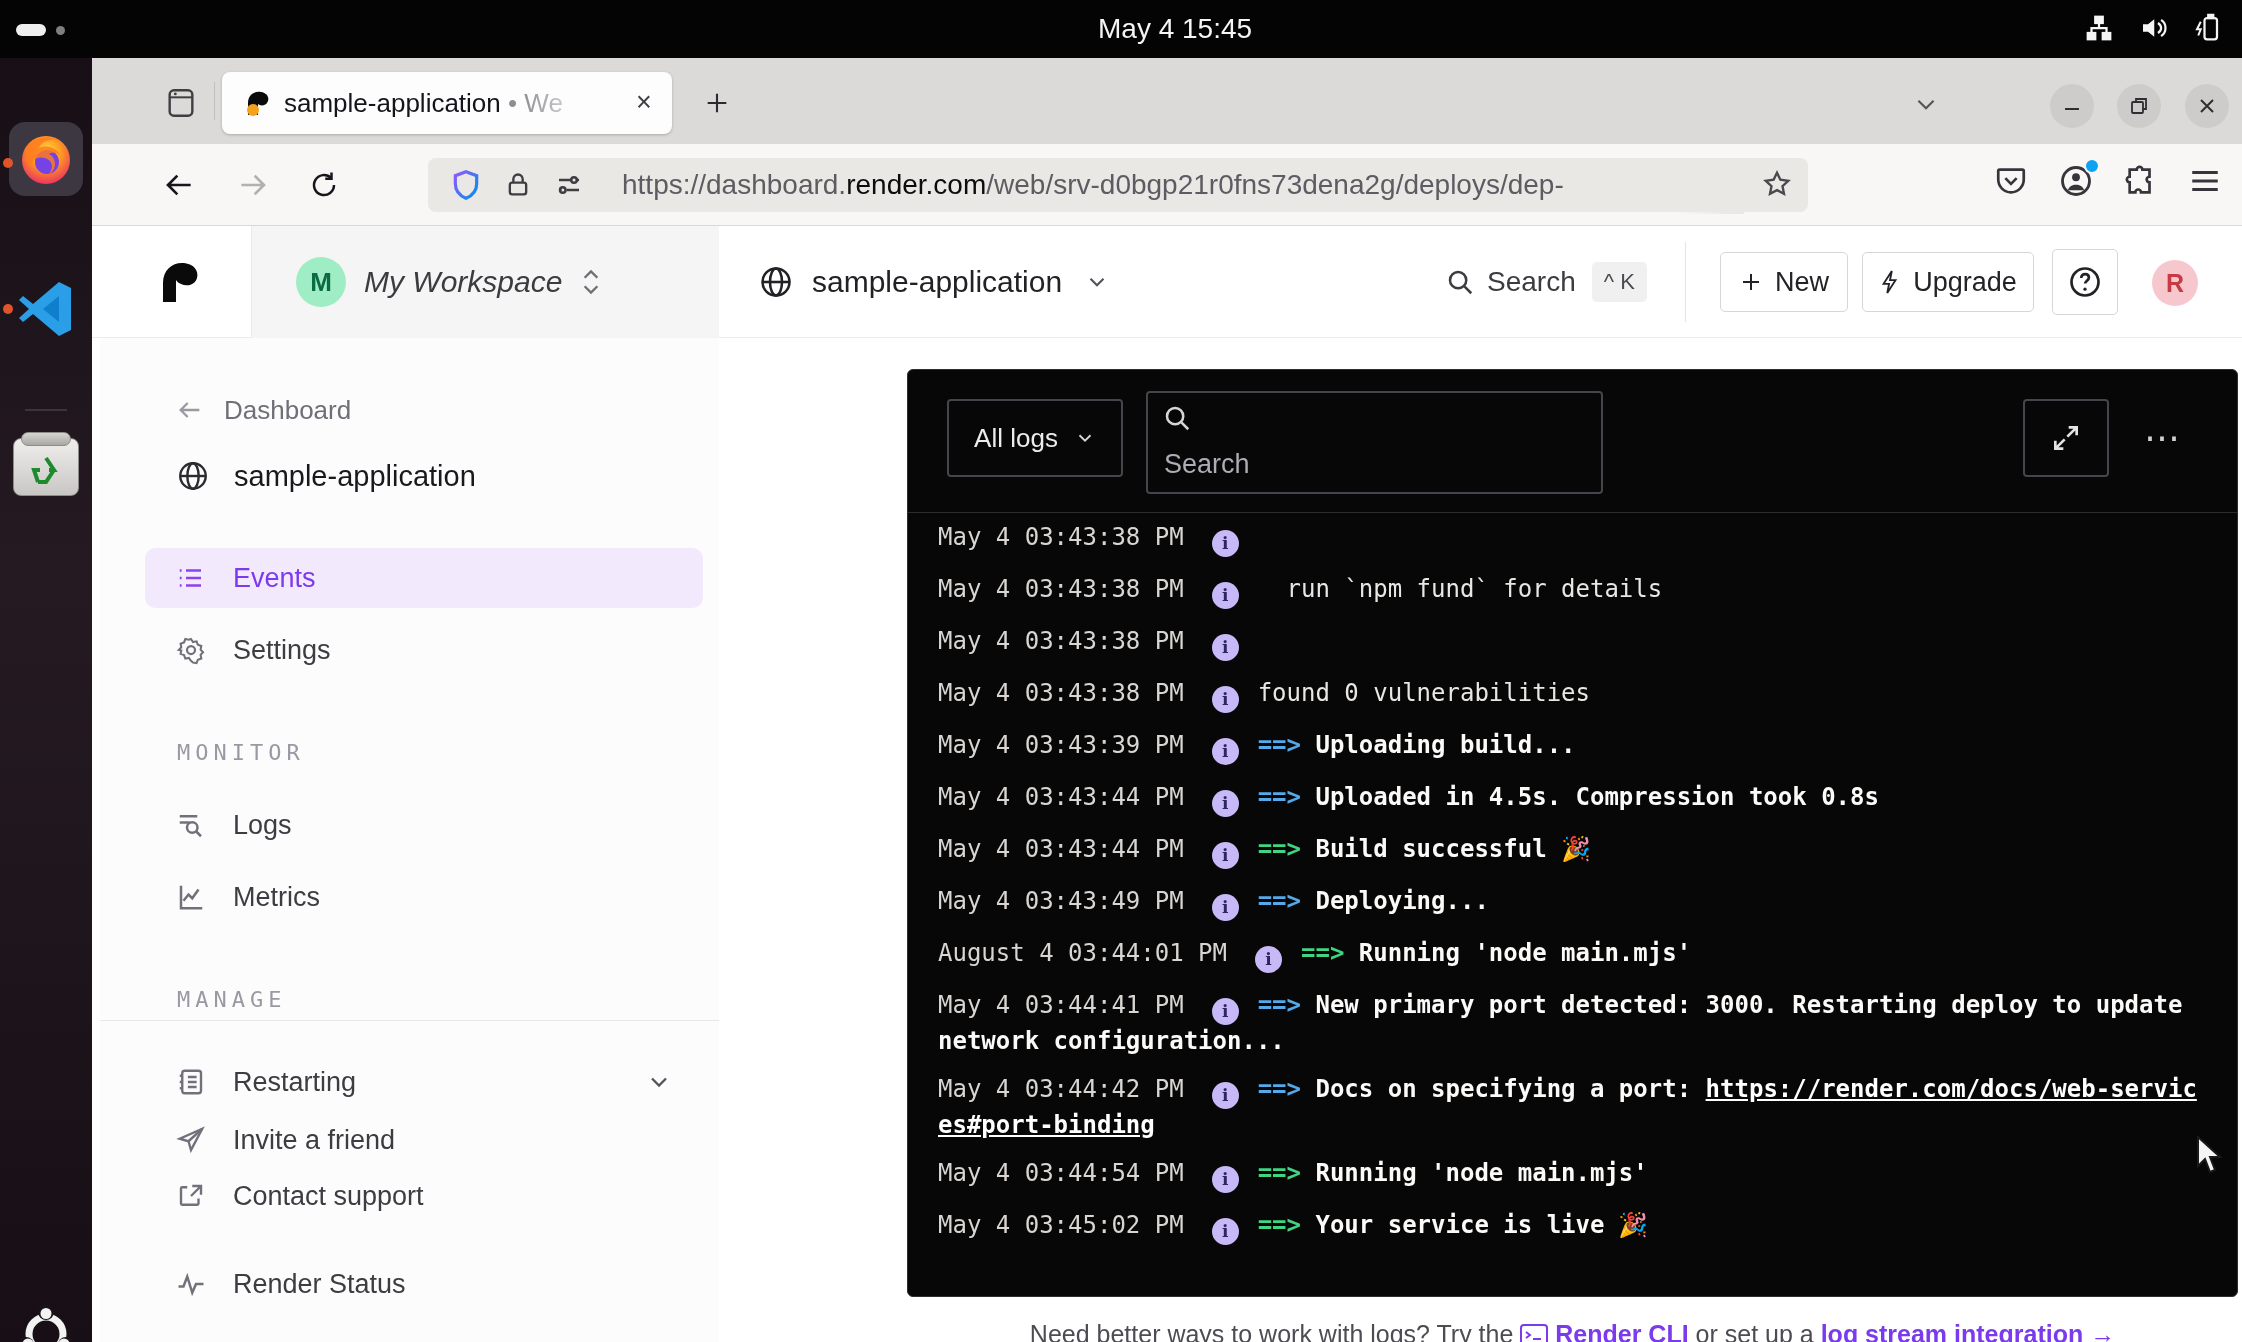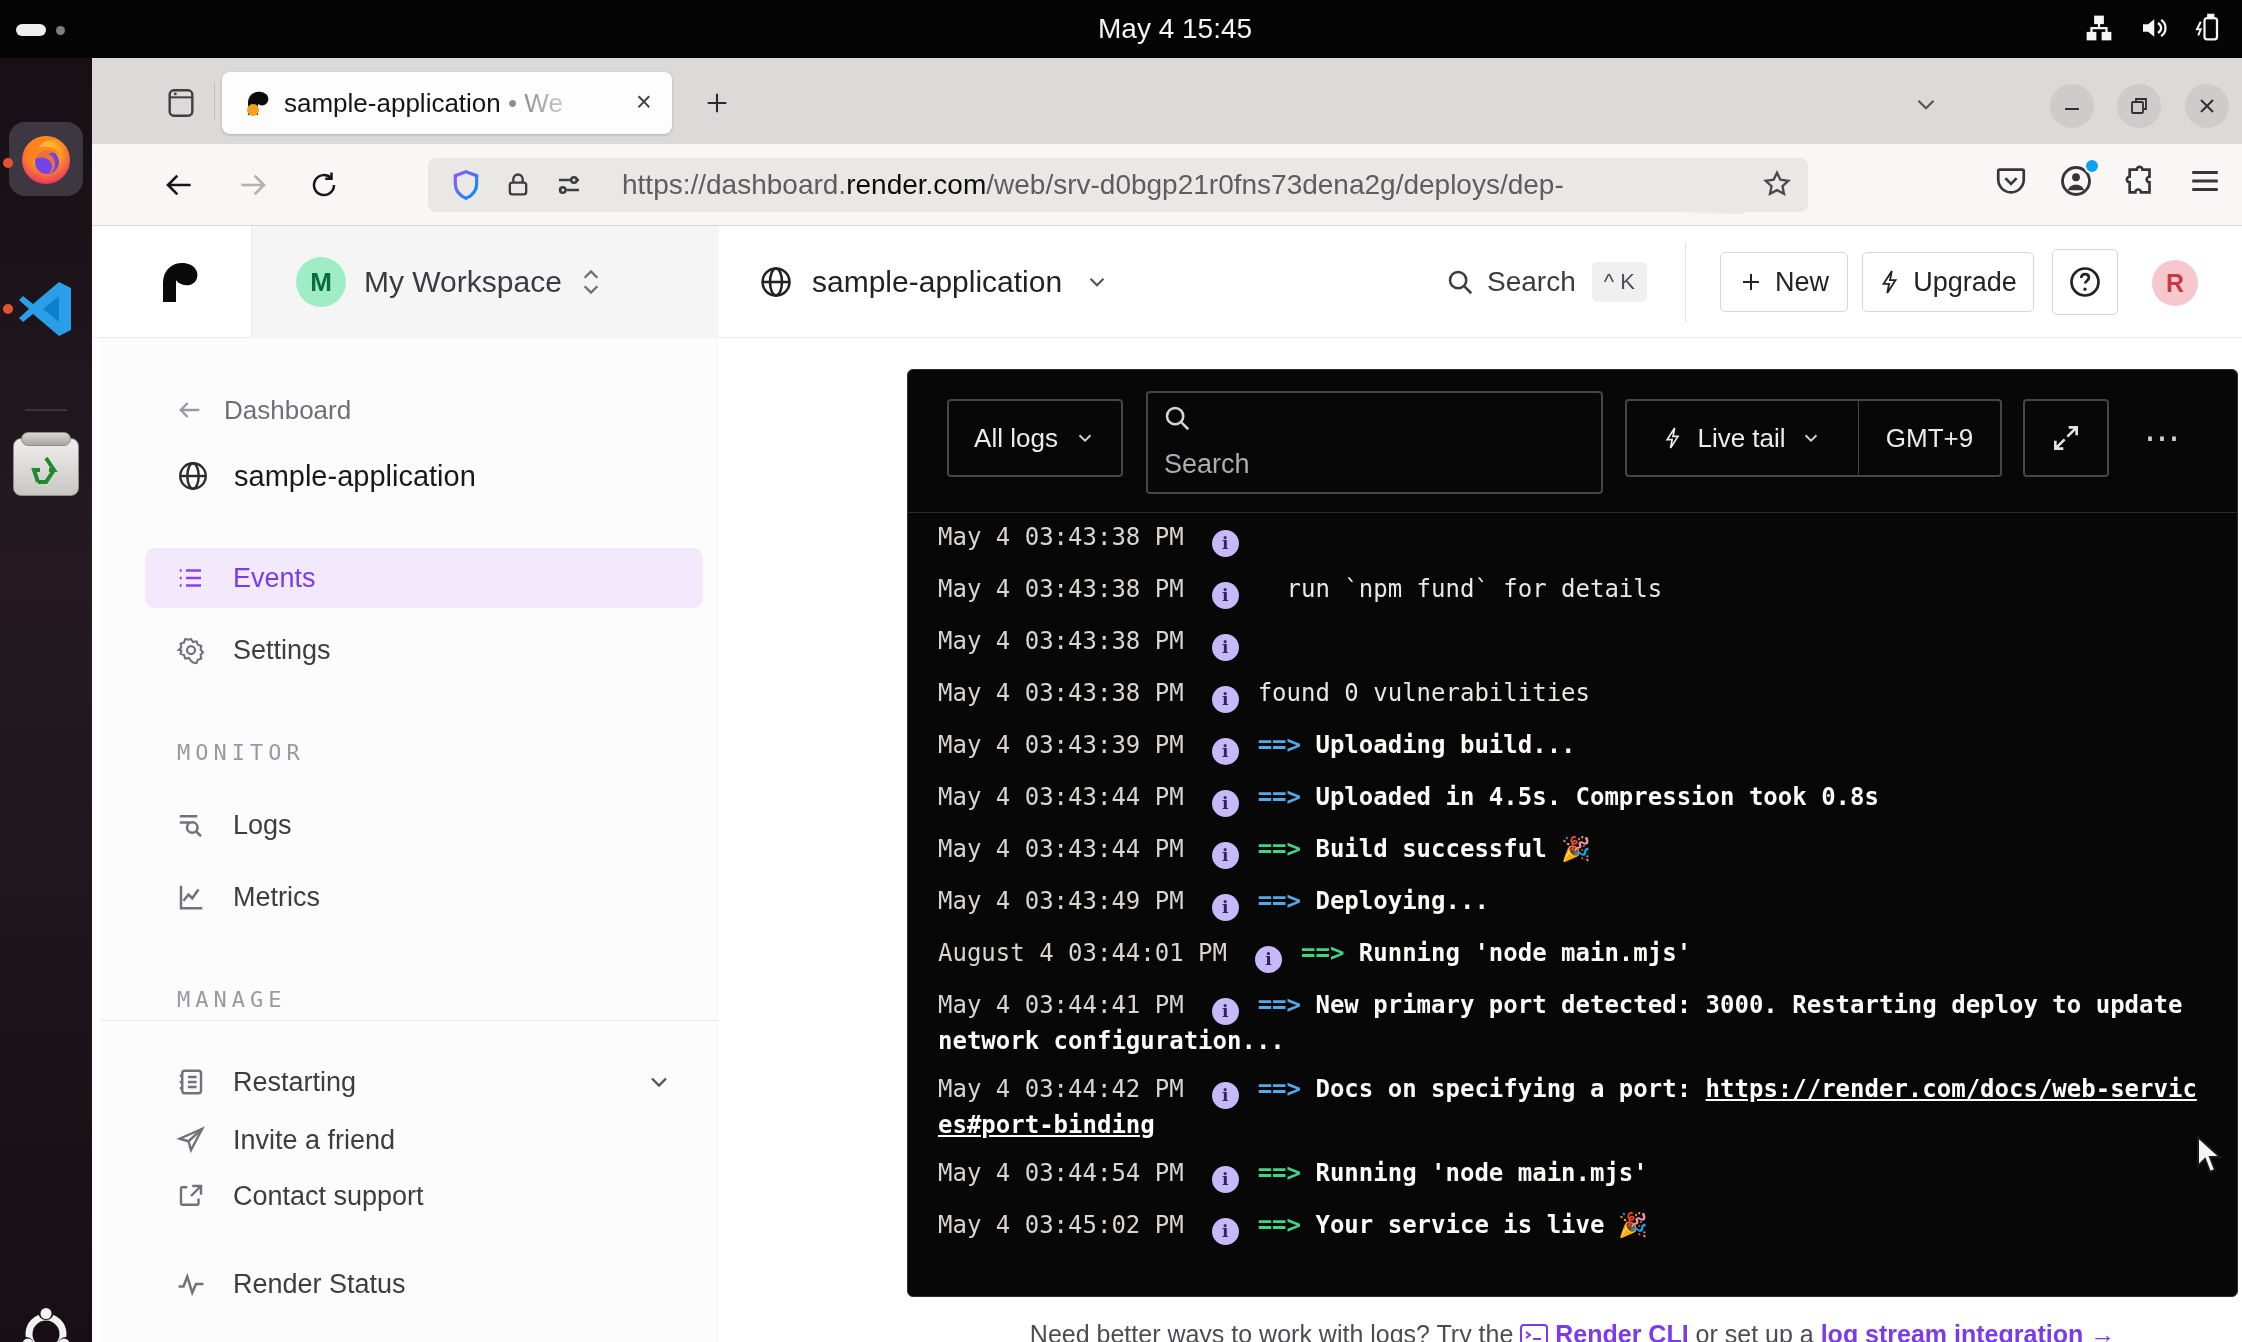--- a/index.html
+++ b/index.html
@@ -54,21 +54,21 @@
   .acct-dot { position:absolute; right:-6px; top:-5px; width:16px; height:16px; border-radius:50%; background:#0da3f2; border:2px solid #f8f7f5; }
 
   
   .page { position:absolute; left:0; top:168px; width:2150px; height:1116px; background:#fff; }
 
   .page-header { position:absolute; left:0; top:0; width:2150px; height:112px; background:#fff; border-bottom:1px solid #ebebeb; }
   .r-logo { position:absolute; left:62px; top:30px; }
   .hdr-vdiv { position:absolute; top:0; width:1px; height:112px; background:#ebebeb; }
   .ws-block { position:absolute; left:160px; top:0; width:467px; height:112px; background:#f5f5f6; display:flex; align-items:center; }
   .ws-avatar { margin-left:44px; width:50px; height:50px; border-radius:50%; background:#9fedc4; color:#0a6b45; font-size:26px; font-weight:600; display:flex; align-items:center; justify-content:center; }
-  .ws-name { margin-left:18px; font-size:30px; font-weight:500; color:#3b3b40; }
+  .ws-name { margin-left:18px; font-size:30px; font-weight:500; color:#3b3b40;font-style:italic; }
   .ws-caret { margin-left:16px; color:#6f6e76; }
   .svc-block { position:absolute; left:666px; top:0; height:112px; display:flex; align-items:center; color:#222226; }
   .svc-name { margin-left:18px; font-size:30px; font-weight:500; }
   .svc-caret { margin-left:22px; color:#55545a; }
   .hdr-search { position:absolute; left:1353px; top:0; height:112px; display:flex; align-items:center; color:#3b3b40; }
   .hdr-search-label { margin-left:12px; font-size:28px; }
   .hdr-kbd { margin-left:16px; background:#f0f0f1; border-radius:5px; padding:7px 12px; font-size:22px; color:#4c4b52; }
   .hdr-vdiv2 { position:absolute; left:1593px; top:16px; width:1px; height:80px; background:#e4e4e6; }
   .hdr-btn { position:absolute; top:26px; height:60px; border:1px solid #d6d6da; border-radius:5px; background:#fff; display:flex; align-items:center; justify-content:center; gap:12px; font-size:27px; color:#232327; }
   .hdr-avatar { position:absolute; left:2060px; top:34px; width:46px; height:46px; border-radius:50%; background:#f7c7ce; color:#c63a44; font-size:25px; font-weight:600; display:flex; align-items:center; justify-content:center; }
@@ -523,33 +523,20 @@
         <div class="pt-box pt-search">
           <span class="pt-search-ico">
             <svg width="30" height="30" viewBox="0 0 24 24" fill="none" stroke="currentColor" stroke-width="2">
                 <circle cx="10.5" cy="10.5" r="6.5"></circle>
                 <path d="M15.5 15.5L21 21"></path>
               </svg>
           </span>
           <span class="pt-search-ph">Search</span>
         </div>
 
-        <div class="pt-box pt-live">
-          <span class="pt-live-left">
-            <svg width="20" height="26" viewBox="0 0 24 28" fill="none" stroke="#ececec" stroke-width="2">
-                <path d="M14 2L5 16h6l-2 10 9-14h-6z"></path>
-              </svg>
-            <span>Live tail</span>
-            <svg width="22" height="22" viewBox="0 0 24 24" fill="none" stroke="#d6d6d6" stroke-width="2">
-                <path d="M6 9l6 6 6-6"></path>
-              </svg>
-          </span>
-          <span class="pt-live-div"></span>
-          <span class="pt-tz">GMT+9</span>
-        </div>
 
         <div class="pt-box pt-expand">
           <svg width="32" height="32" viewBox="0 0 24 24" fill="none" stroke="currentColor" stroke-width="2">
               <path d="M14 4h6v6M20 4l-7 7M10 20H4v-6M4 20l7-7"></path>
             </svg>
         </div>
 
         <div class="pt-dots">⋯</div>
 
         <div class="panel-div"></div>

